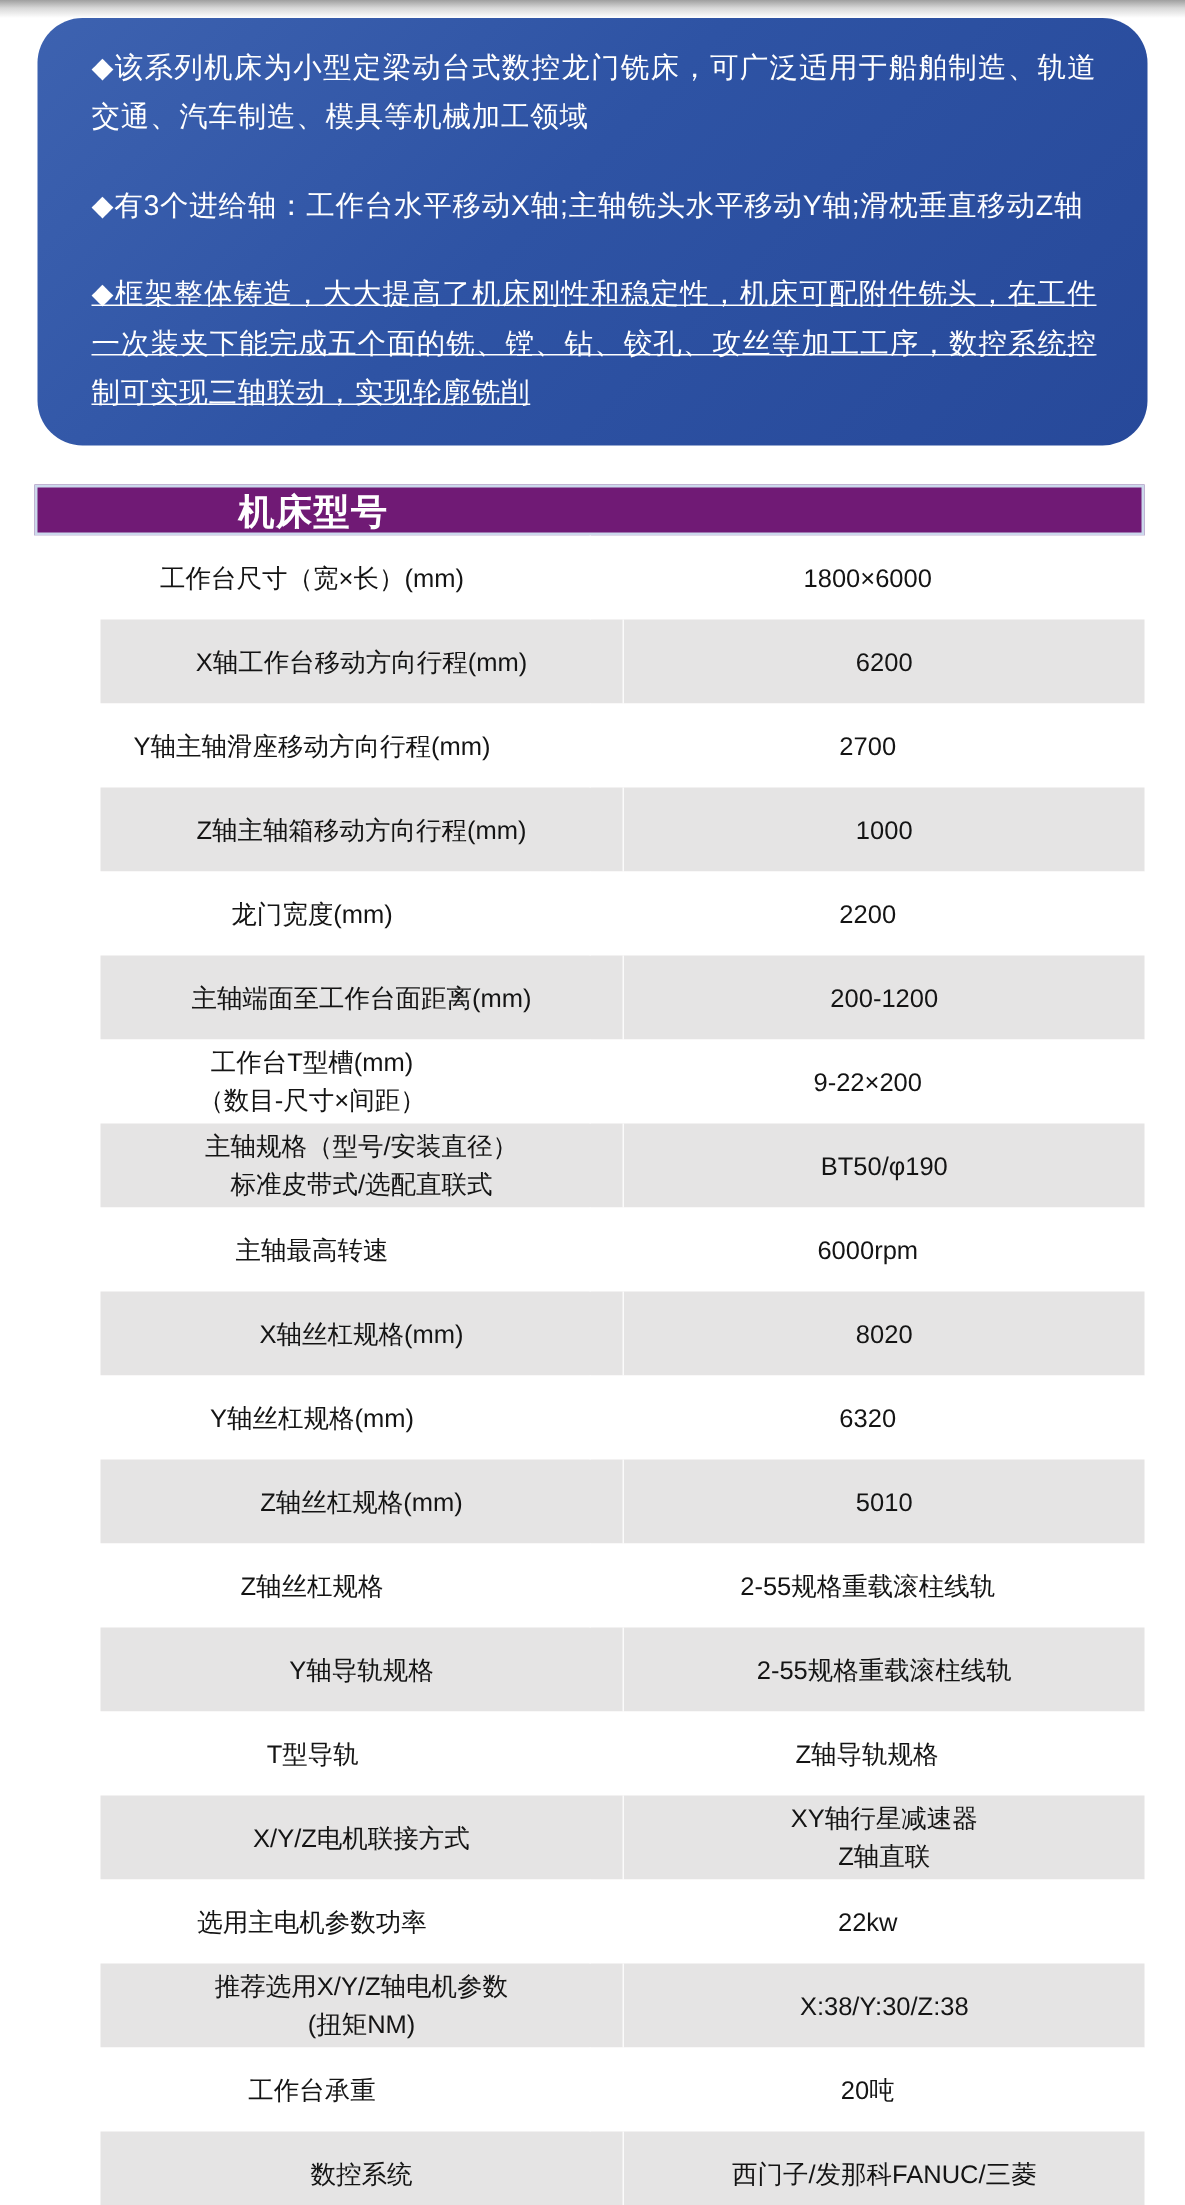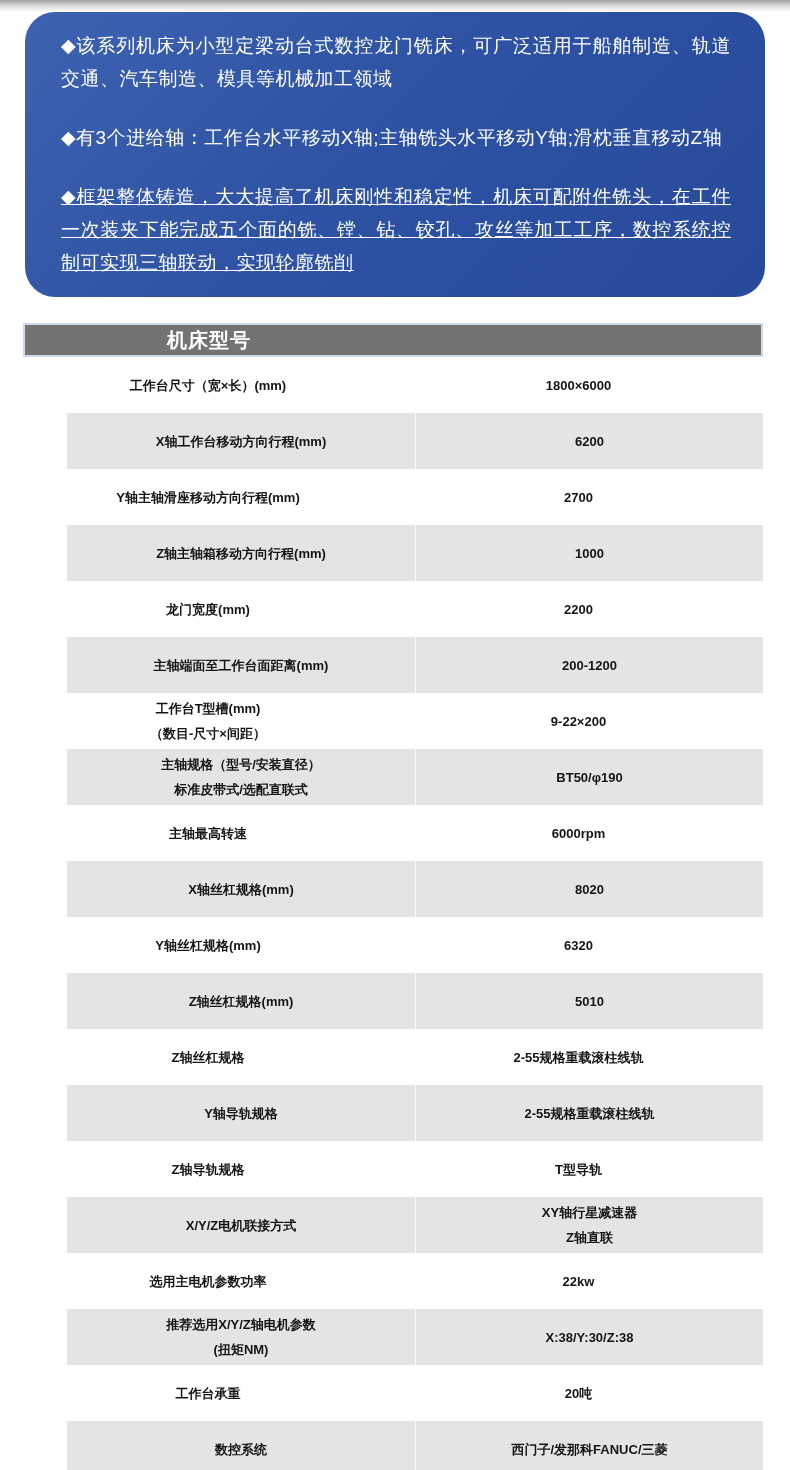--- a/index.html
+++ b/index.html
@@ -44,41 +44,41 @@
   
   .spec-table {
     margin: 26px 27px 0 23px;
     width: 740px;
   }
   .thead {
     display: grid;
     grid-template-columns: 1fr 1fr;
     box-sizing: border-box;
     height: 34px;
-    background: #737373;
+    background: #701a75;
     border: 2px solid #ccd9ec;
     color: #ffffff;
-    font-size: 20px;
+    font-size: 24px;
     font-weight: bold;
   }
   .thead .th {
     display: flex;
     align-items: center;
     justify-content: center;
     letter-spacing: 1px;
   }
   .thead .th + .th { border-left: 1px solid rgba(255,255,255,0.35); }
 
   .row {
     display: grid;
     grid-template-columns: 1fr 1fr;
     height: 56px;
     color: #141414;
-    font-size: 13px;
-    font-weight: bold;
+    font-size: 17px;
+    font-weight: normal;
     background: #ffffff;
   }
   .row.alt { background: #e5e4e4; margin-left: 44px; }
   .cell {
     display: flex;
     align-items: center;
     justify-content: center;
     text-align: center;
     white-space: pre-line;
     line-height: 25px;
@@ -171,22 +171,22 @@
     <div class="cell label">Z轴丝杠规格</div>
     <div class="cell value">2-55规格重载滚柱线轨</div>
   </div>
 
   <div class="row alt">
     <div class="cell label">Y轴导轨规格</div>
     <div class="cell value">2-55规格重载滚柱线轨</div>
   </div>
 
   <div class="row">
+    <div class="cell value">T型导轨</div>
     <div class="cell label">Z轴导轨规格</div>
-    <div class="cell value">T型导轨</div>
   </div>
 
   <div class="row alt">
     <div class="cell label">X/Y/Z电机联接方式</div>
     <div class="cell value">XY轴行星减速器
 Z轴直联</div>
   </div>
 
   <div class="row">
     <div class="cell label">选用主电机参数功率</div>

